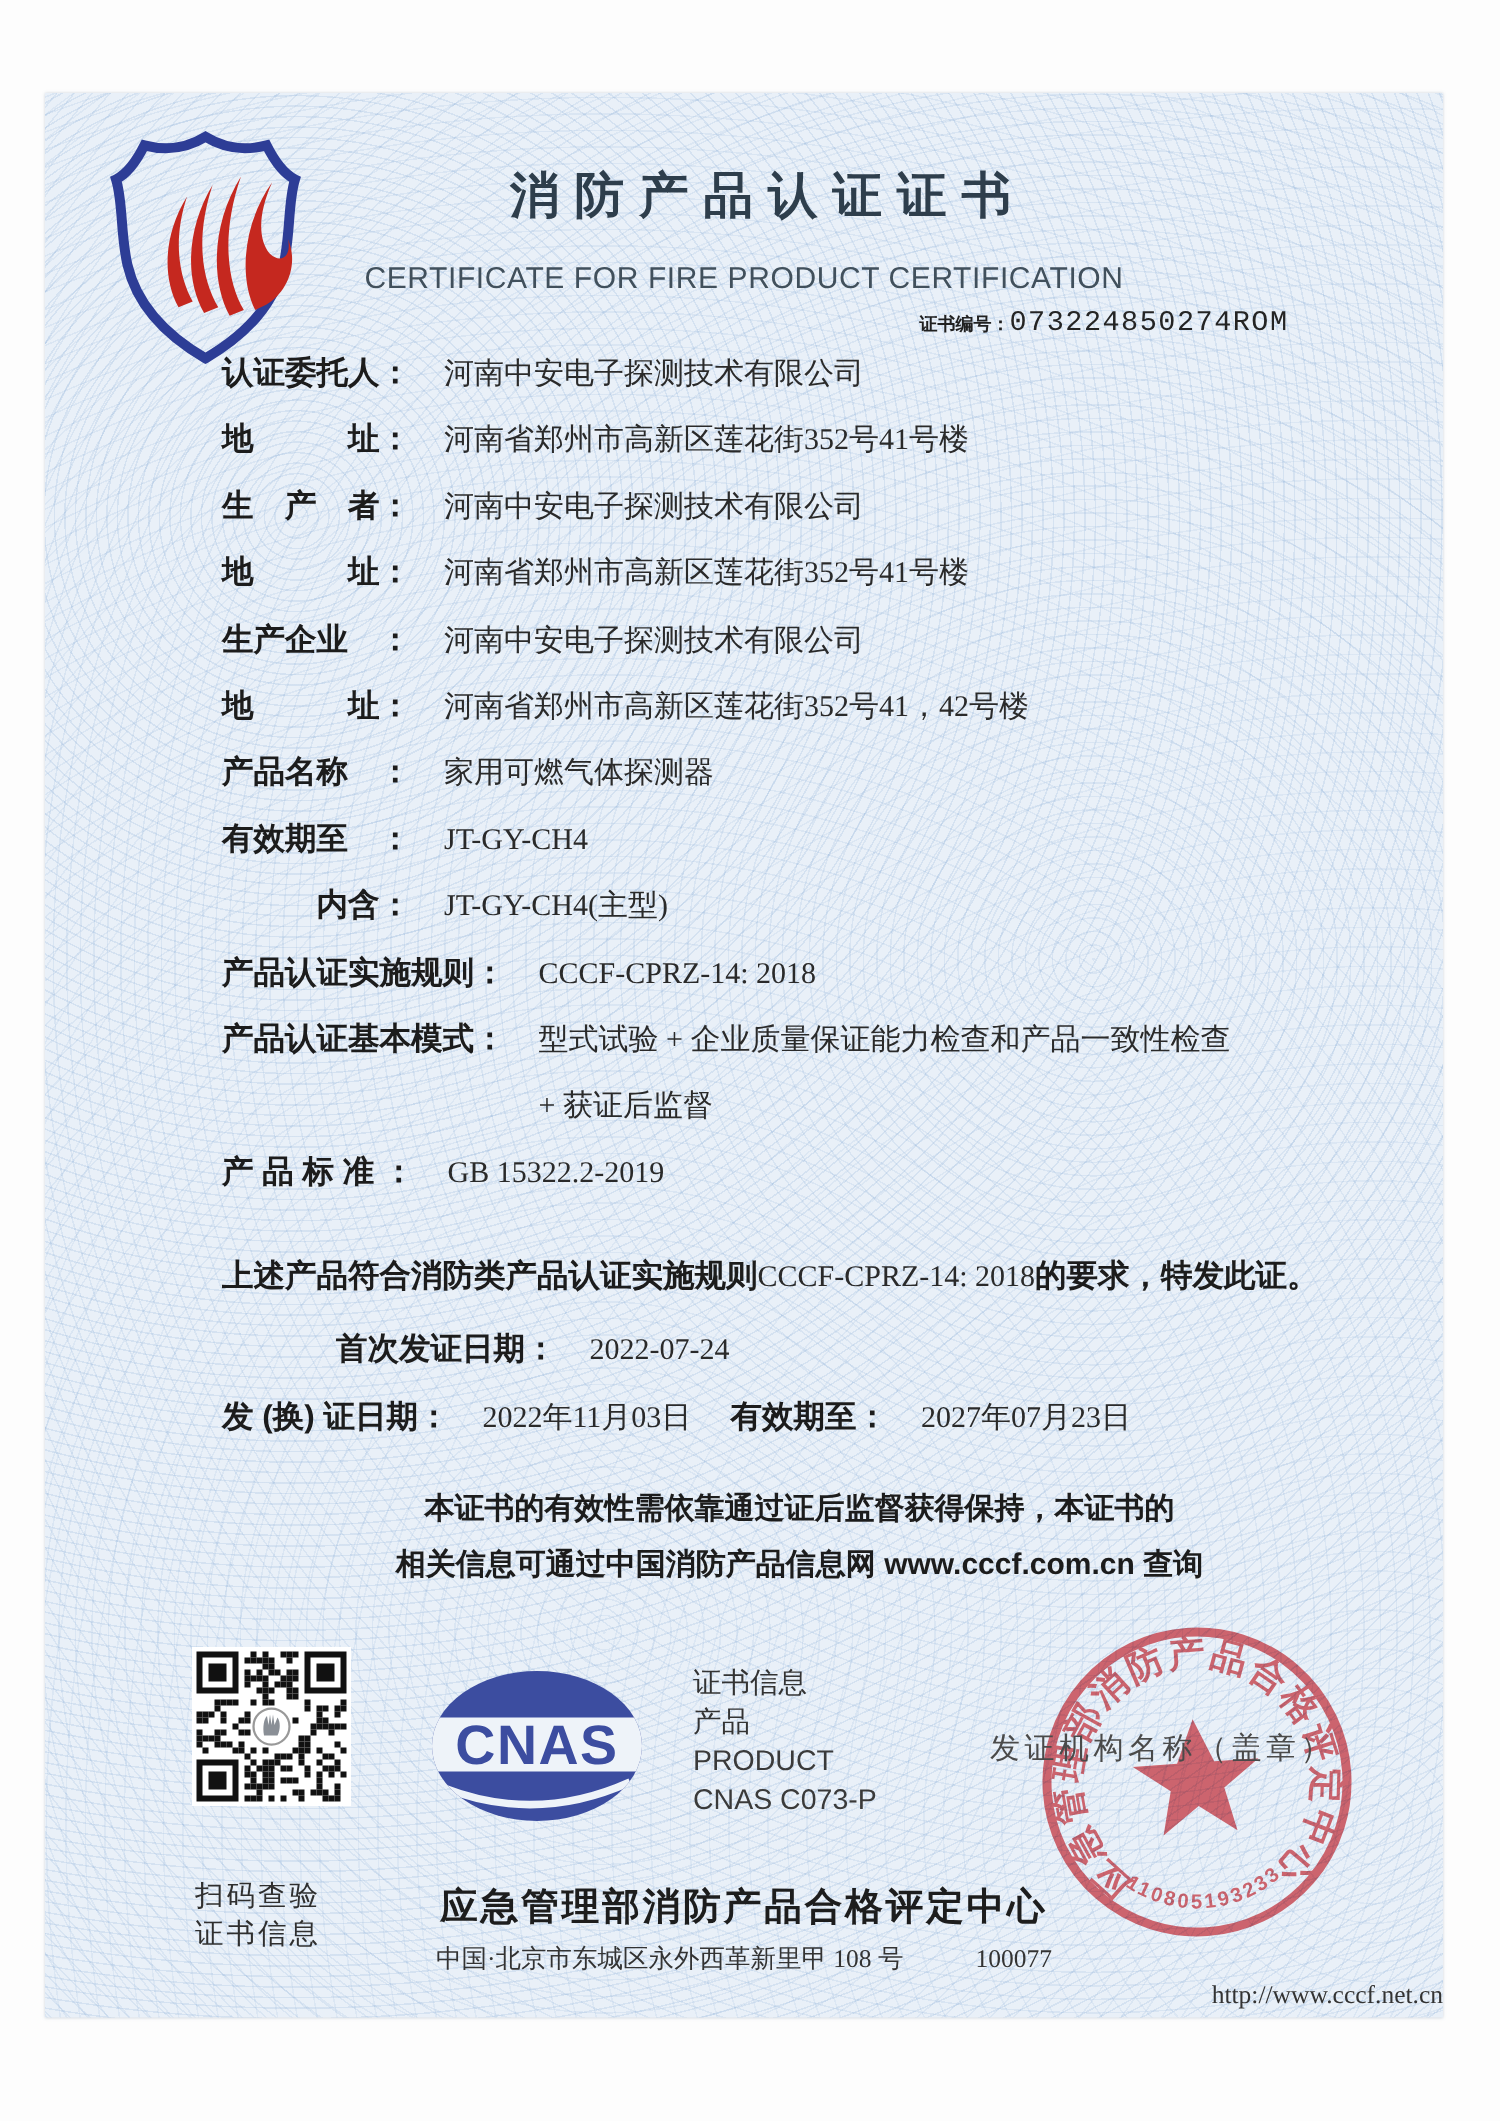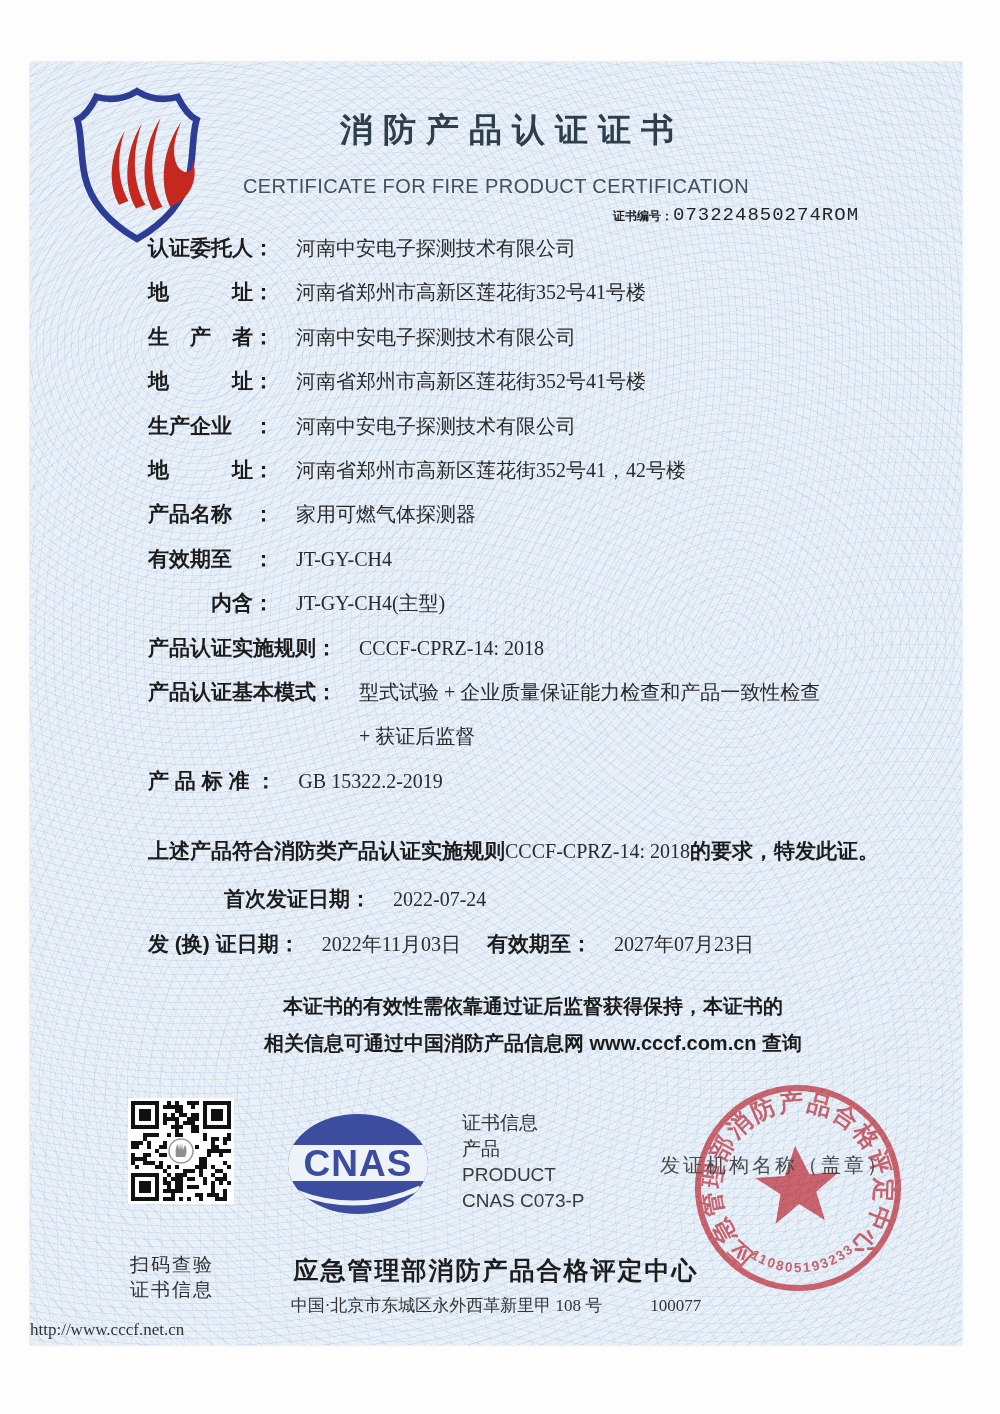--- a/index.html
+++ b/index.html
@@ -48,21 +48,21 @@
   .cnas-text .zh{font-family:"Liberation Serif",serif;font-size:19px;}
   .cnas-text .en{font-size:19px;color:#3a3a3a;}
   .stamp{position:absolute;left:652px;top:1010px;width:232px;height:232px;mix-blend-mode:multiply;}
   .stamp-overlay{
     position:absolute;left:630px;top:1090px;width:300px;font-size:20px;color:#4a4a4a;
     letter-spacing:3px;z-index:3;white-space:nowrap;font-family:Liberation Sans, sans-serif;
   }
   .org-name{position:absolute;left:0;top:1192px;width:932px;text-align:center;font-weight:bold;font-size:25px;color:#1d1d1d;letter-spacing:2px;}
   .org-addr{position:absolute;left:0;top:1232px;width:932px;text-align:center;font-family:"Liberation Serif",serif;font-size:17px;color:#333;}
   .org-addr .pc{display:inline-block;margin-left:48px;}
-  .org-url{position:absolute;left:0;top:1258px;width:932px;text-align:left;font-family:"Liberation Serif",serif;font-size:17px;color:#333;}
+  .org-url{position:absolute;left:0;top:1258px;width:932px;text-align:right;font-family:"Liberation Serif",serif;font-size:17px;color:#333;}
 </style>
 </head>
 <body>
 
 <div class="paper">
 
   <svg class="logo" viewBox="0 0 150 170">
     <path d="M75 6 C88 14 103 16 118 12 C124 24 130 32 138 36 C133 52 135 74 130 96 C124 122 106 144 75 162 C44 144 26 122 20 96 C15 74 17 52 12 36 C20 32 26 24 32 12 C47 16 62 14 75 6 Z" fill="none" stroke="#2d3d96" stroke-width="7"></path>
     <g fill="#c5281f">
       <path d="M56 126 C44 104 46 74 62 48 C52 78 56 104 66 122 Z"></path>

